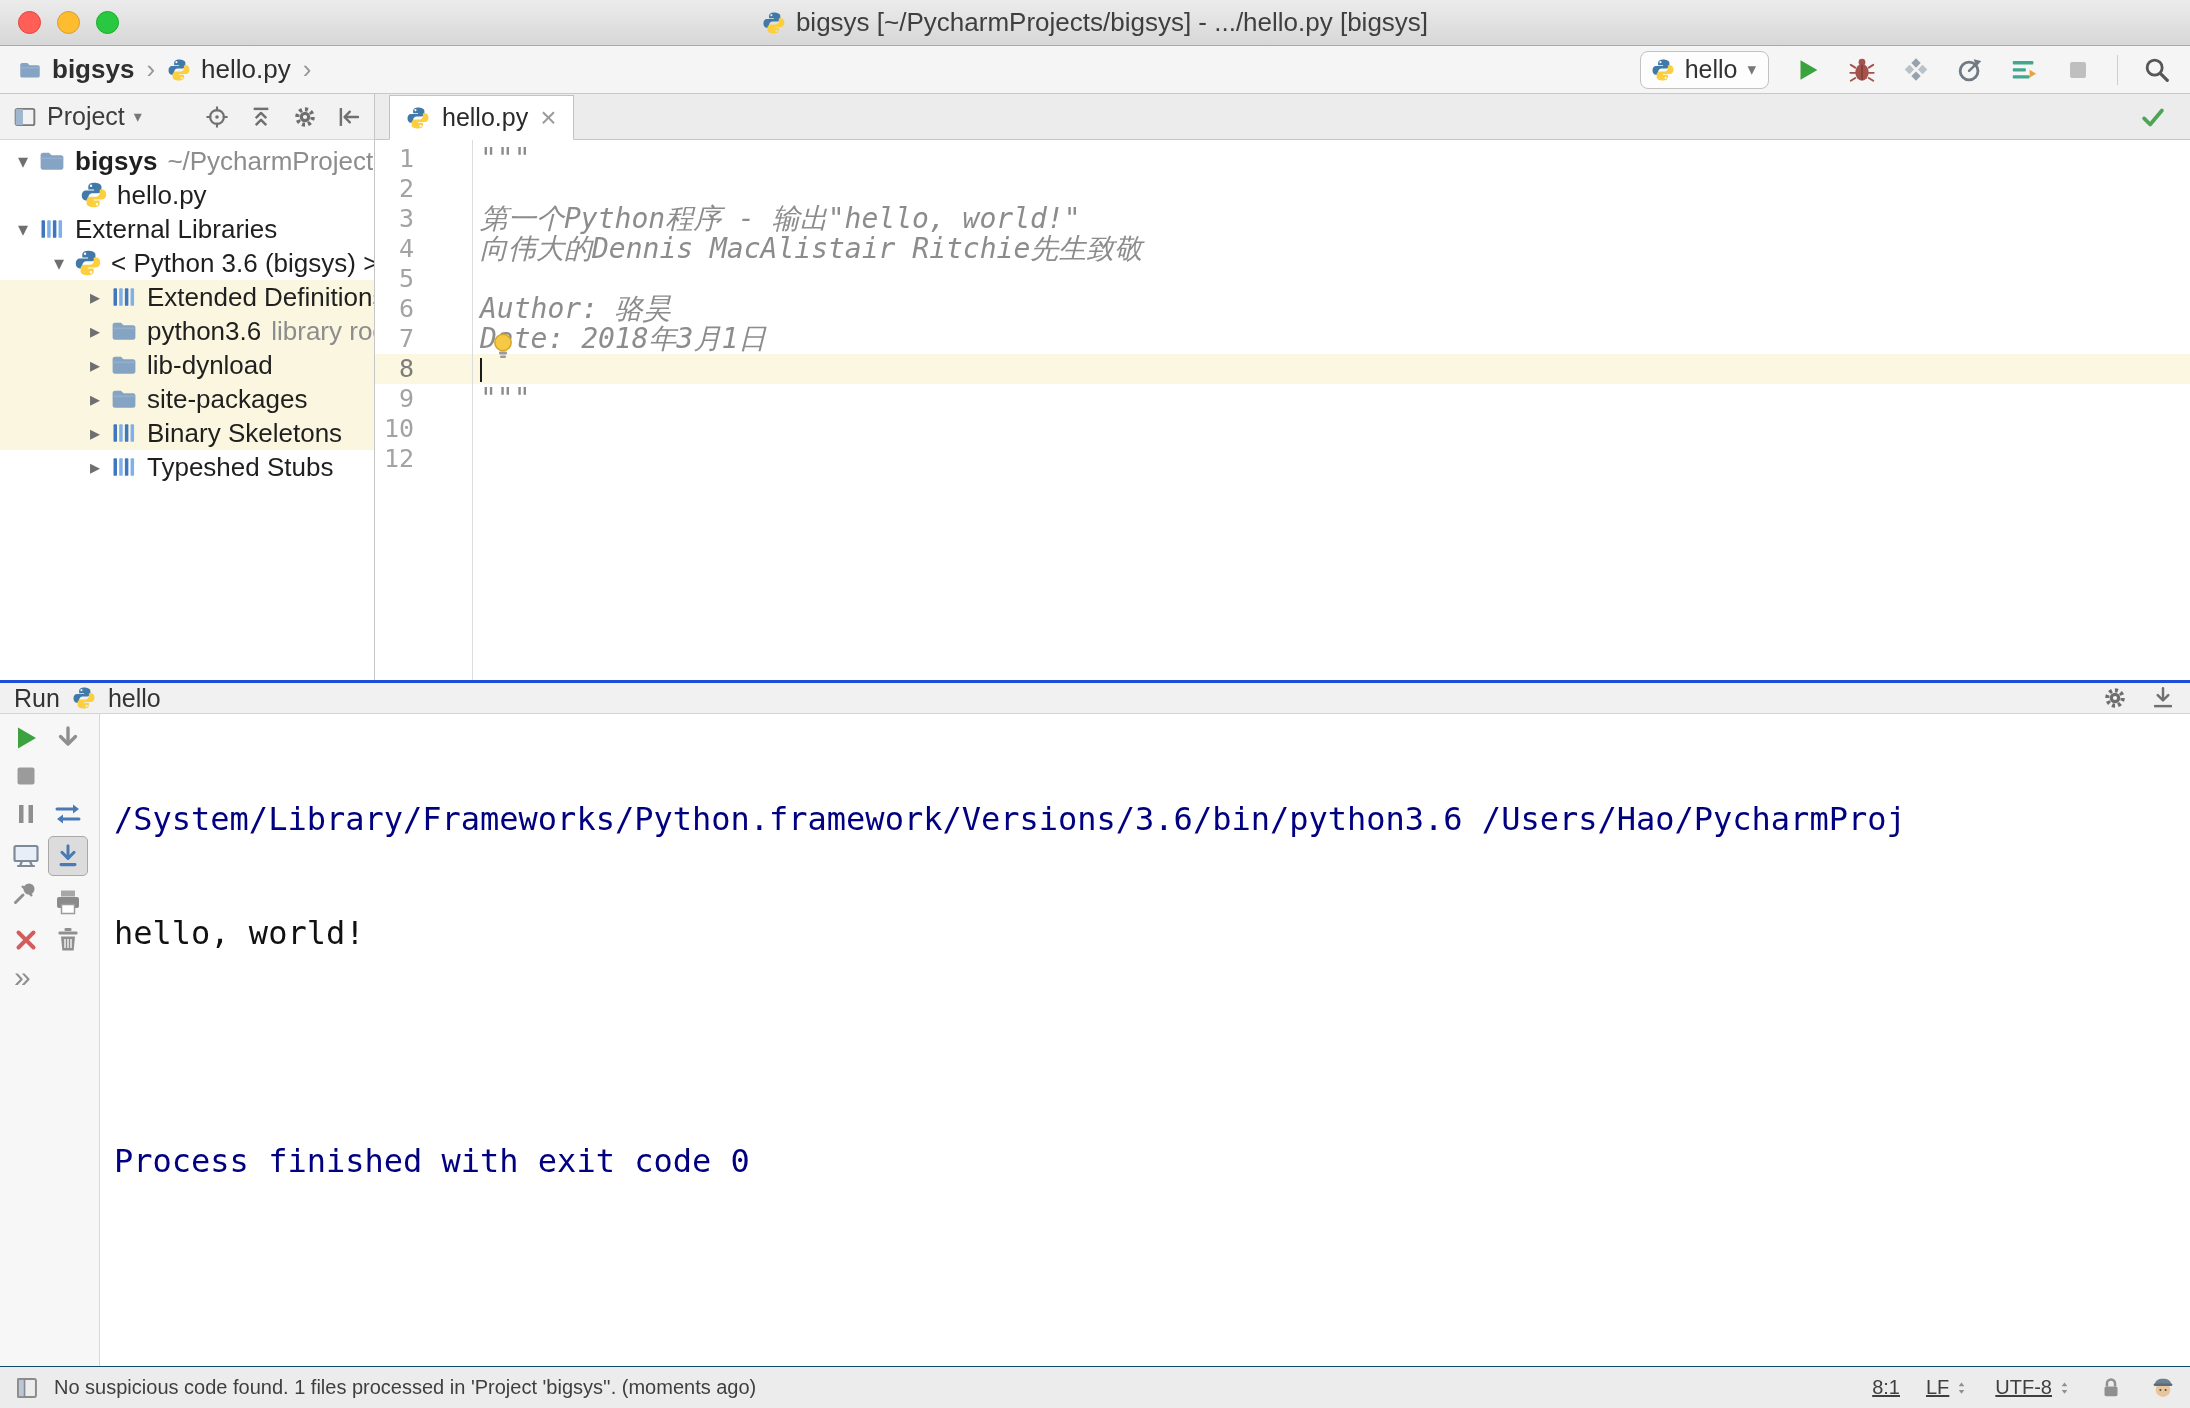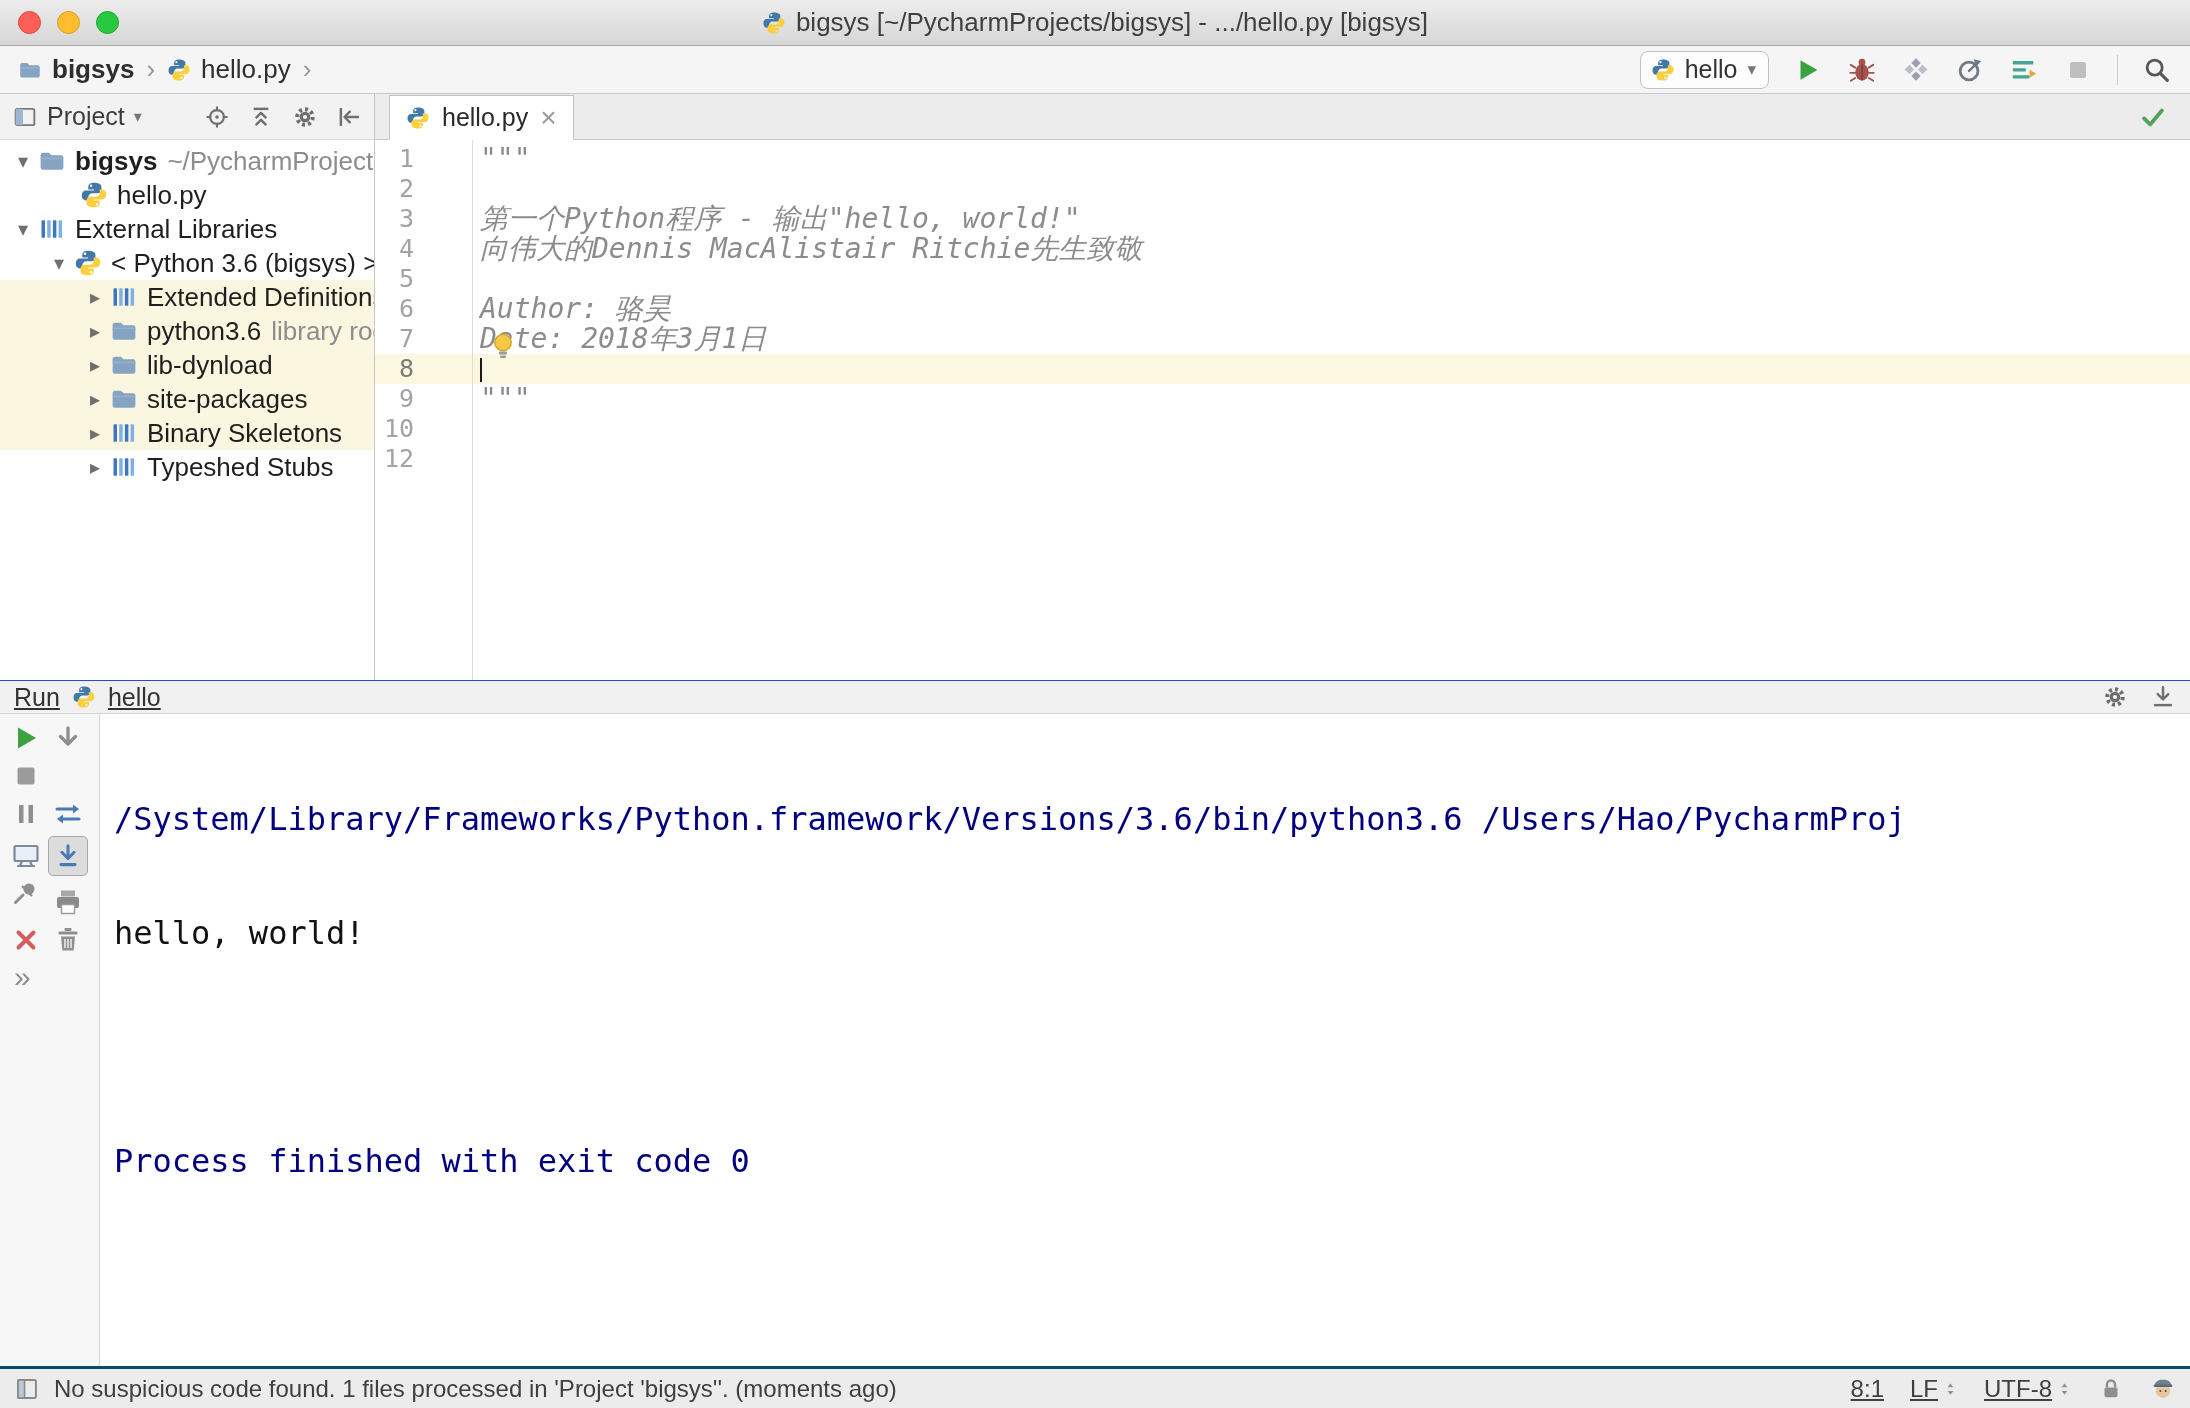--- a/index.html
+++ b/index.html
@@ -66,37 +66,37 @@
   .ed-row.current .ln { color:#7c7c7c; }
   .codearea { flex:1; padding-left:8px; white-space:pre; position:relative; }
   .doc { color:#8c8c8c; font-style:italic; }
   .kw { color:#000080; }
   .plain { color:#111; }
   .str { color:#008080; font-weight:bold; }
   .caret-bar { display:inline-block; width:2px; height:24px; background:#1a1a1a; vertical-align:middle; }
   .bulb { position:absolute; left:112px; top:190px; width:32px; height:32px; z-index:3; }
 
   
-  .run-header { flex:0 0 34px; background:#f1f1f1; border-top:1px solid #1d4ed8; border-bottom:1px solid #d4d4d4;
-                display:flex; align-items:center; padding:0 14px; gap:12px; font-size:25px; color:#333;text-decoration:underline; }
+  .run-header { flex:0 0 34px; background:#f1f1f1; border-top:3px solid #1d4ed8; border-bottom:1px solid #d4d4d4;
+                display:flex; align-items:center; padding:0 14px; gap:12px; font-size:25px; color:#333; }
   .rh-icons { margin-left:auto; display:flex; gap:22px; align-items:center; }
   .run-body { flex:1; display:flex; min-height:0; }
   .rb-toolbar { width:100px; flex:0 0 100px; background:#f7f7f7; border-right:1px solid #d8d8d8; position:relative; }
   .rtb { position:absolute; width:32px; height:32px; }
   .rtb.selected { width:40px; height:40px; padding:4px; background:#dcdcdc; border:1px solid #a9a9a9; border-radius:5px; }
   .more-glyph { position:absolute; font-size:30px; color:#8f8f8f; }
   .console { flex:1; padding:10px 12px 0 14px; font-family:"DejaVu Sans Mono","Liberation Mono",monospace;
              font-size:32px; line-height:38px; white-space:pre; overflow:hidden; background:#fff; }
   .cline { min-height:38px; }
   .cline.sys { color:#000080; }
   .cline.out { color:#111; }
 
   
-  .status { flex:0 0 42px; background:#ececec; border-top:3px solid #0c4a6e; display:flex; align-items:center;
-            padding:0 14px; font-size:24px; color:#3f3f3f; gap:14px; }
+  .status { flex:0 0 42px; background:#ececec; border-top:1px solid #0c4a6e; display:flex; align-items:center;
+            padding:0 14px; font-size:20px; color:#3f3f3f; gap:14px; }
   .status-right { margin-left:auto; display:flex; align-items:center; gap:26px;text-decoration:underline; }
   .sb-item { display:flex; align-items:center; gap:5px; }
   .updown { width:15px; height:20px; }
   .hidden-defs { position:absolute; width:0; height:0; overflow:hidden; }
 </style>
 </head>
 <body>
 
 <svg class="hidden-defs" aria-hidden="true">
     <defs>

